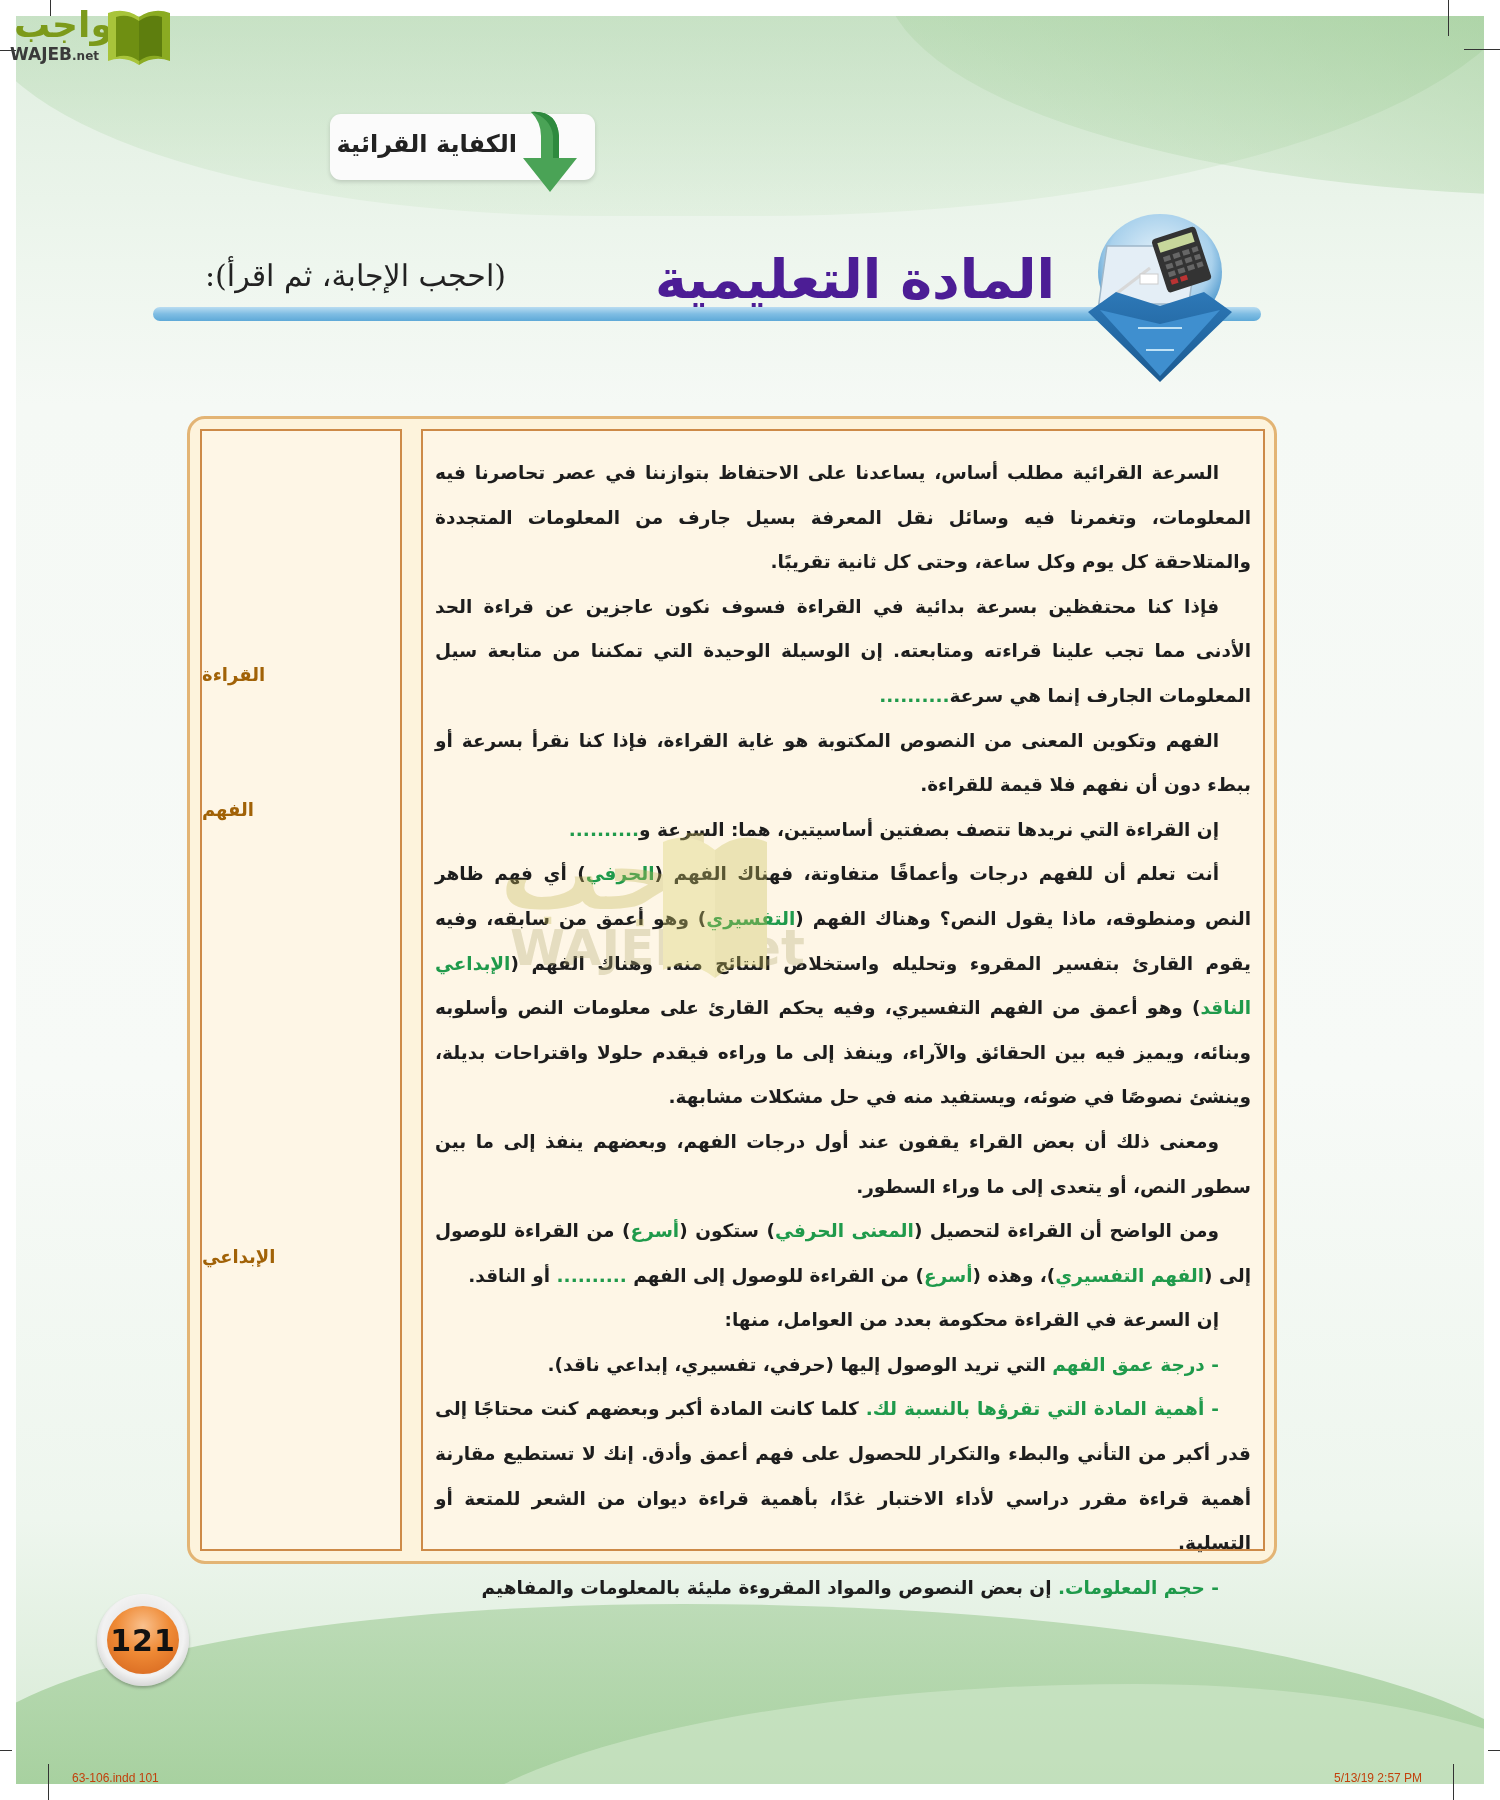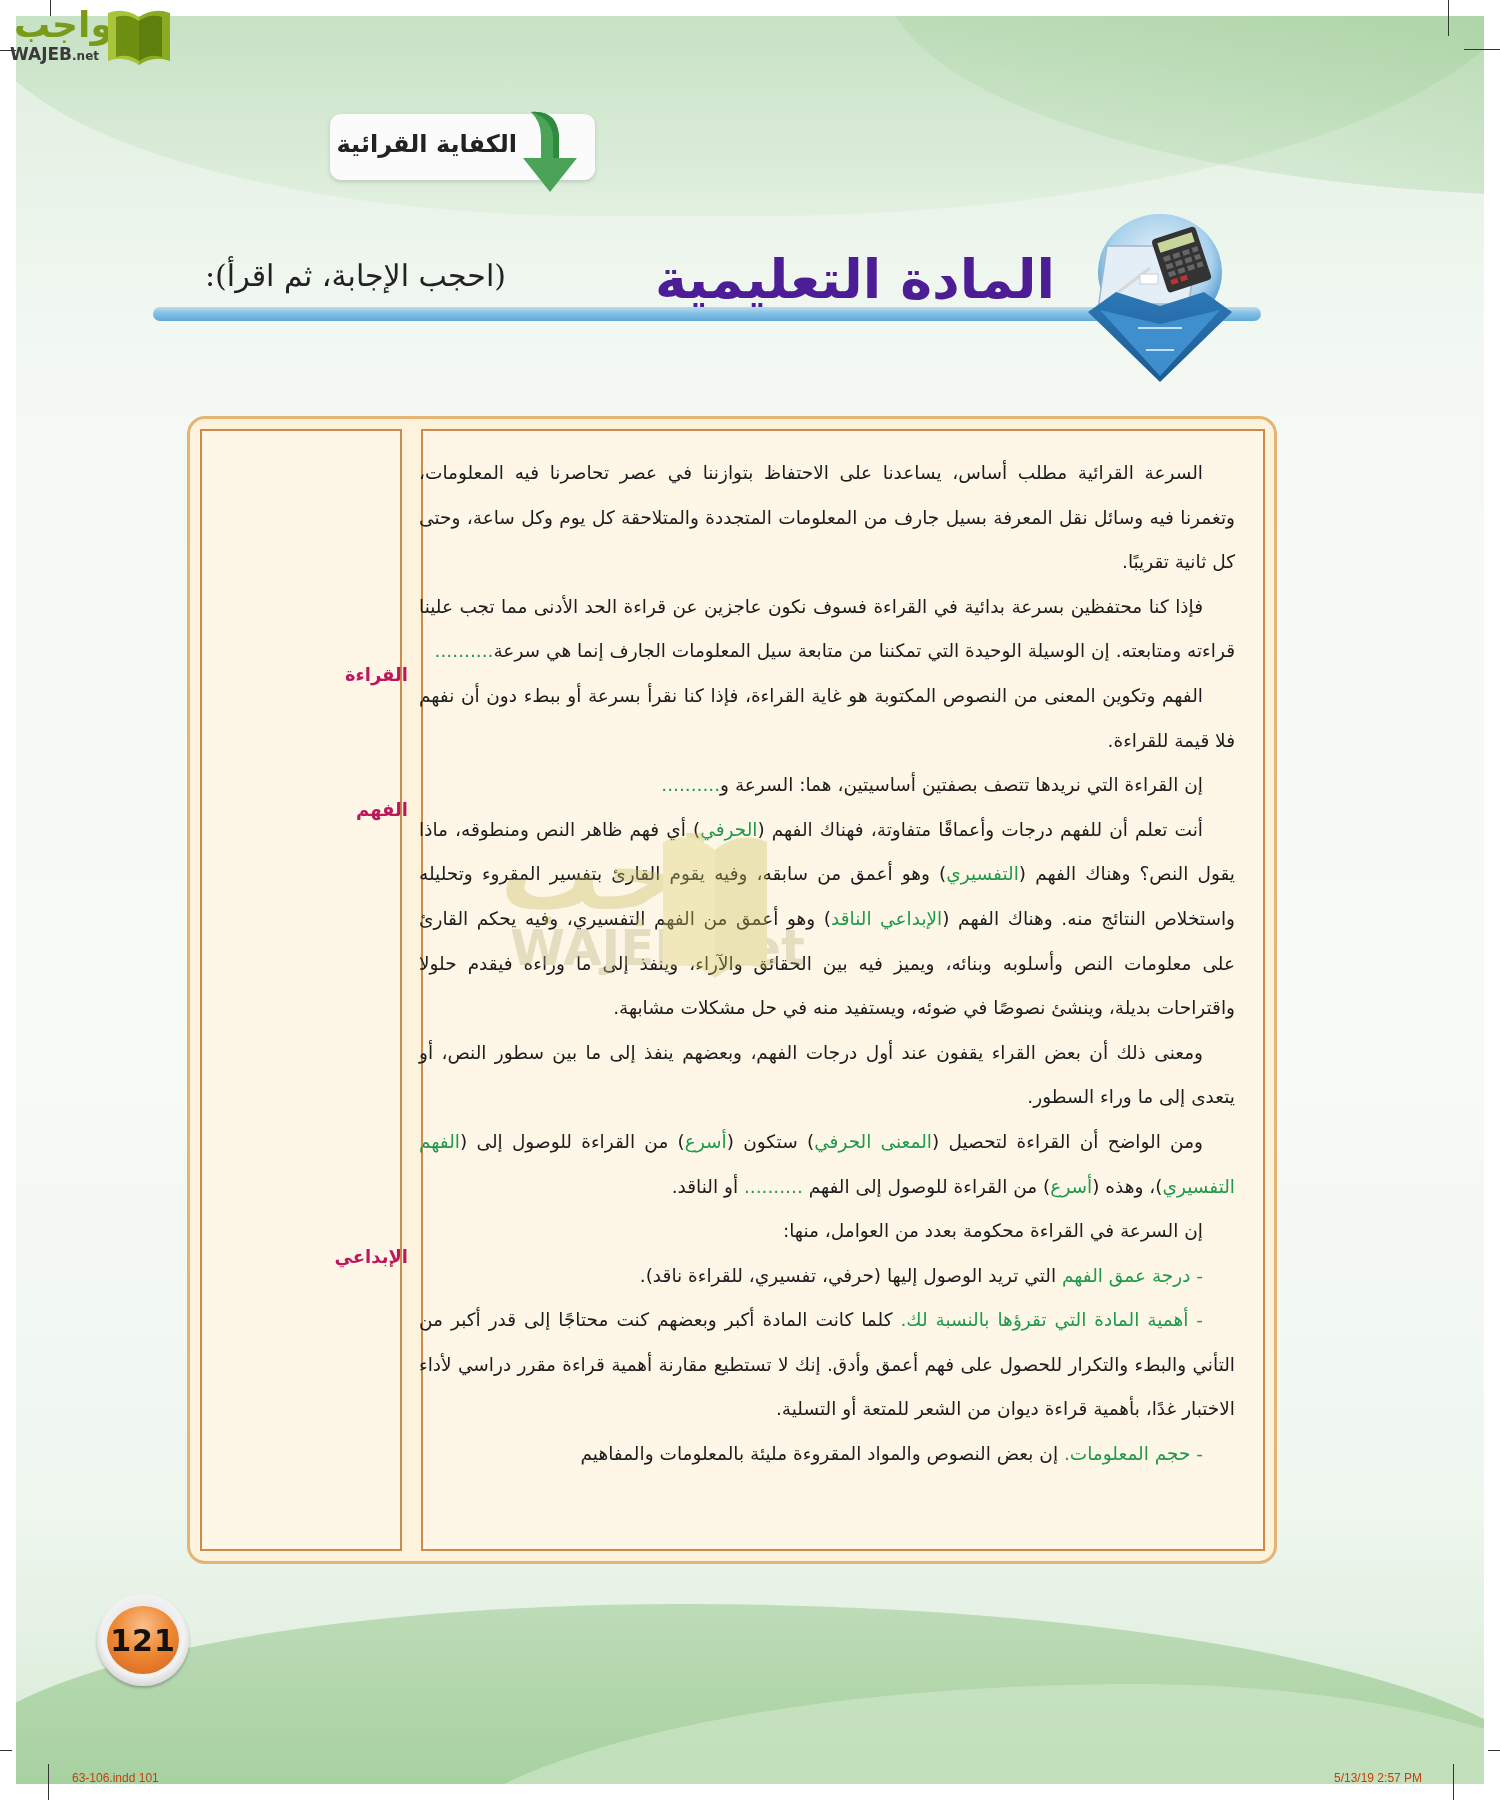--- a/index.html
+++ b/index.html
@@ -76,28 +76,28 @@
   }
   .answers-col {
     position: absolute; left: 200px; top: 429px; width: 202px; height: 1122px;
     background: #fef6e6; border: 2px solid #cd8a48;
   }
   .text-col {
     position: absolute; left: 421px; top: 429px; width: 844px; height: 1122px;
     background: #fef6e6; border: 2px solid #cd8a48;
   }
   .answer {
-    position: absolute; left: 8px; width: 100%; text-align: right; font-size: 18px; font-weight: bold;
-    color: #be185d; direction: rtl;
+    position: absolute; left: 0; width: 100%; text-align: left; font-size: 18px; font-weight: bold;
+    color: #a16207; direction: rtl;
   }
 
   .text-body {
-    position: absolute; right: 28px; top: 20px; width: 816px;
+    position: absolute; right: 12px; top: 20px; width: 816px;
     direction: rtl; text-align: justify; text-align-last: right;
-    font-size: 18.5px; font-weight: normal; color: #1d1d1d; line-height: 44.6px;
+    font-size: 18.5px; font-weight: bold; color: #1d1d1d; line-height: 44.6px;
   }
   .text-body p { margin: 0; }
   .text-body p.indent { text-indent: 32px; }
   .text-body .hl { color: #1f9a4b; }
   .text-body .dots { color: #1f9a4b; letter-spacing: 1px; }
 
   .watermark {
     position: absolute; left: 480px; top: 830px; width: 300px; height: 160px; pointer-events: none;
     opacity: 0.35;
   }
@@ -215,21 +215,21 @@
 <div class="text-col">
   <div class="text-body">
     <p class="indent">السرعة القرائية مطلب أساس، يساعدنا على الاحتفاظ بتوازننا في عصر تحاصرنا فيه المعلومات، وتغمرنا فيه وسائل نقل المعرفة بسيل جارف من المعلومات المتجددة والمتلاحقة كل يوم وكل ساعة، وحتى كل ثانية تقريبًا.</p>
     <p class="indent"><span>فإذا كنا محتفظين بسرعة بدائية في القراءة فسوف نكون عاجزين عن قراءة الحد الأدنى مما تجب علينا قراءته ومتابعته. إن الوسيلة الوحيدة التي تمكننا من متابعة سيل المعلومات الجارف إنما هي سرعة</span><span class="dots">..........</span></p>
     <p class="indent">الفهم وتكوين المعنى من النصوص المكتوبة هو غاية القراءة، فإذا كنا نقرأ بسرعة أو ببطء دون أن نفهم فلا قيمة للقراءة.</p>
     <p class="indent"><span>إن القراءة التي نريدها تتصف بصفتين أساسيتين، هما: السرعة و</span><span class="dots">..........</span></p>
     <p class="indent"><span>أنت تعلم أن للفهم درجات وأعماقًا متفاوتة، فهناك الفهم (</span><span class="hl">الحرفي</span><span>) أي فهم ظاهر النص ومنطوقه، ماذا يقول النص؟ وهناك الفهم (</span><span class="hl">التفسيري</span><span>) وهو أعمق من سابقه، وفيه يقوم القارئ بتفسير المقروء وتحليله واستخلاص النتائج منه. وهناك الفهم (</span><span class="hl">الإبداعي الناقد</span><span>) وهو أعمق من الفهم التفسيري، وفيه يحكم القارئ على معلومات النص وأسلوبه وبنائه، ويميز فيه بين الحقائق والآراء، وينفذ إلى ما وراءه فيقدم حلولا واقتراحات بديلة، وينشئ نصوصًا في ضوئه، ويستفيد منه في حل مشكلات مشابهة.</span></p>
     <p class="indent">ومعنى ذلك أن بعض القراء يقفون عند أول درجات الفهم، وبعضهم ينفذ إلى ما بين سطور النص، أو يتعدى إلى ما وراء السطور.</p>
     <p class="indent"><span>ومن الواضح أن القراءة لتحصيل (</span><span class="hl">المعنى الحرفي</span><span>) ستكون (</span><span class="hl">أسرع</span><span>) من القراءة للوصول إلى (</span><span class="hl">الفهم التفسيري</span><span>)، وهذه (</span><span class="hl">أسرع</span><span>) من القراءة للوصول إلى الفهم </span><span class="dots">..........</span><span> أو الناقد.</span></p>
     <p class="indent">إن السرعة في القراءة محكومة بعدد من العوامل، منها:</p>
-    <p class="indent"><span class="hl">- </span><span class="hl">درجة عمق الفهم</span><span> التي تريد الوصول إليها (حرفي، تفسيري، للقراءة ناقد).</span></p>
+    <p class="indent"><span class="hl">- </span><span class="hl">درجة عمق الفهم</span><span> التي تريد الوصول إليها (حرفي، تفسيري، إبداعي ناقد).</span></p>
     <p class="indent"><span class="hl">- </span><span class="hl">أهمية المادة التي تقرؤها بالنسبة لك.</span><span> كلما كانت المادة أكبر وبعضهم كنت محتاجًا إلى قدر أكبر من التأني والبطء والتكرار للحصول على فهم أعمق وأدق. إنك لا تستطيع مقارنة أهمية قراءة مقرر دراسي لأداء الاختبار غدًا، بأهمية قراءة ديوان من الشعر للمتعة أو التسلية.</span></p>
     <p class="indent"><span class="hl">- </span><span class="hl">حجم المعلومات.</span><span> إن بعض النصوص والمواد المقروءة مليئة بالمعلومات والمفاهيم</span></p>
   </div>
 </div>
 
 <div class="watermark">
   <span class="wm-ar">واجب</span>
   <span class="wm-en">WAJEB.net</span>
   <svg class="wm-book" viewBox="0 0 120 150">
     <path d="M60 20 Q35 0 8 12 L8 140 Q35 128 60 148 Z" fill="#d7d06a"></path>

